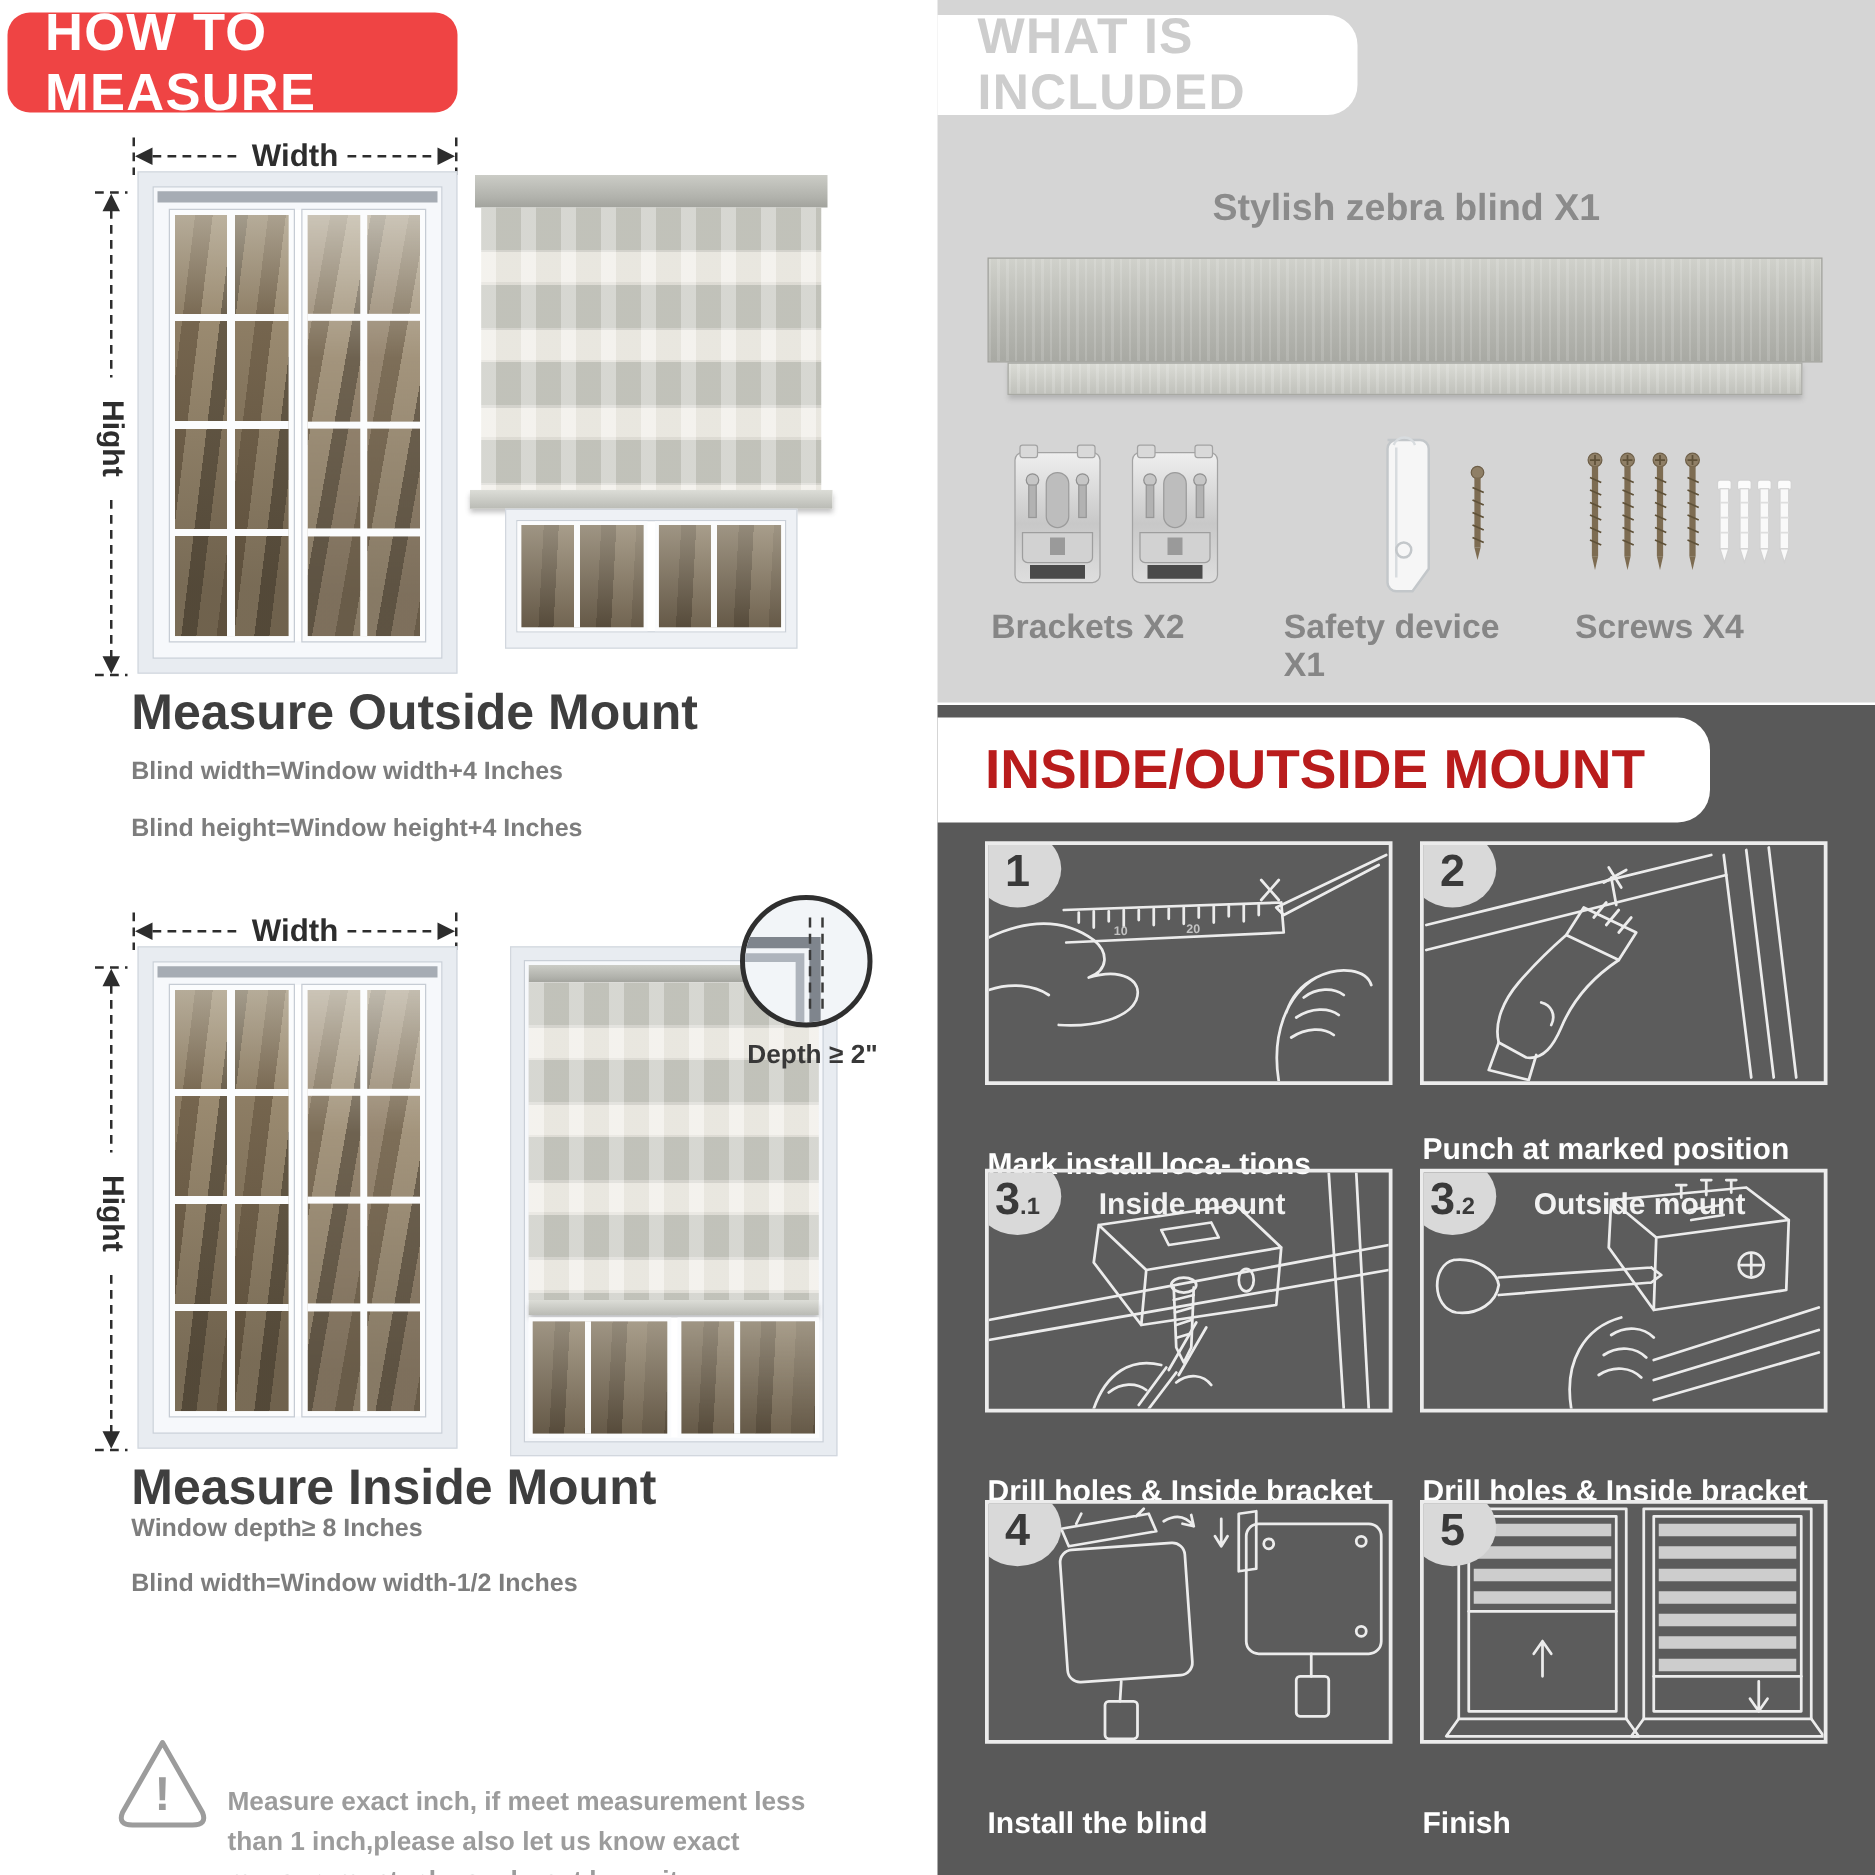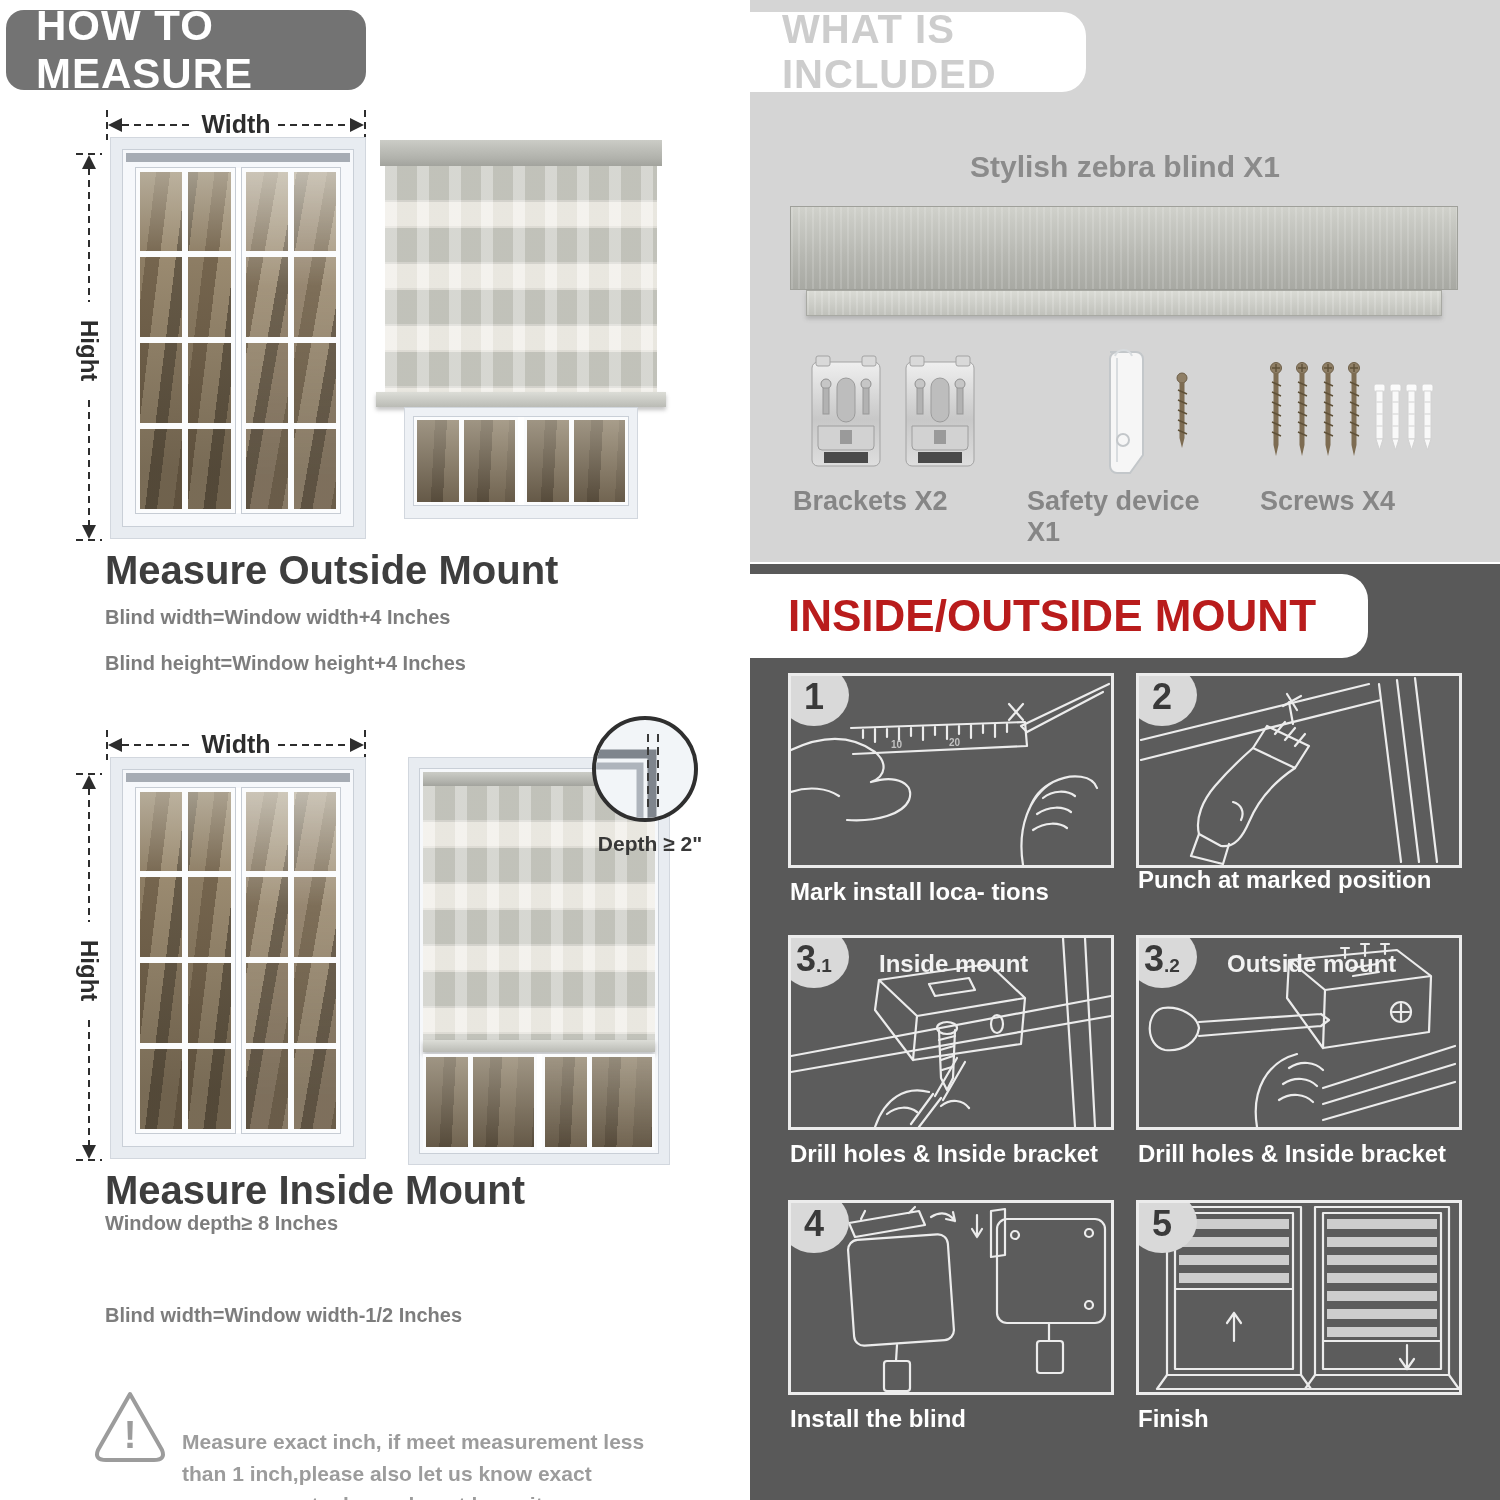--- a/index.html
+++ b/index.html
@@ -1,21 +1,21 @@
 <!DOCTYPE html>
 <html><head>
 <meta charset="utf-8">
 <style>
   html,body{margin:0;padding:0;background:#ffffff;}
   .page{position:relative;width:1500px;height:1500px;background:#ffffff;overflow:hidden;
         font-family:"Liberation Sans",sans-serif;}
   .abs{position:absolute;}
 
   
-  .hdr-left{left:6px;top:10px;width:360px;height:80px;background:#737373;border-radius:18px;
+  .hdr-left{left:6px;top:10px;width:360px;height:80px;background:#ef4444;border-radius:18px;
             color:#ffffff;font-size:42px;font-weight:bold;letter-spacing:1px;
             display:flex;align-items:center;padding-left:30px;box-sizing:border-box;}
   .panel-included{left:750px;top:0;width:750px;height:562px;background:#d5d5d5;}
   .hdr-included{left:0;top:12px;width:336px;height:80px;background:#ffffff;border-radius:0 24px 24px 0;
             color:#cdcdcd;font-size:40px;font-weight:bold;letter-spacing:1px;
             display:flex;align-items:center;padding-left:32px;box-sizing:border-box;}
   .panel-dark{left:750px;top:564px;width:750px;height:936px;background:#595959;}
   .hdr-dark{left:0;top:10px;width:618px;height:84px;background:#ffffff;border-radius:0 26px 26px 0;
             color:#b91c1c;font-size:44px;font-weight:bold;
             display:flex;align-items:center;padding-left:38px;box-sizing:border-box;}
@@ -95,21 +95,21 @@
 
   
   .step-panel{position:absolute;width:326px;height:195px;border:3px solid #ececec;
               box-sizing:border-box;overflow:hidden;background:rgba(255,255,255,.02);}
   .step-num{position:absolute;left:-12px;top:-12px;width:70px;height:62px;background:#d9d9d9;
             border-radius:50%;display:flex;align-items:center;justify-content:center;
             color:#3a3a3a;font-weight:bold;padding-top:4px;box-sizing:border-box;}
   .step-num .main{font-size:36px;line-height:1;}
   .step-num .sub{font-size:19px;line-height:1;margin-top:12px;}
   .step-title{position:absolute;left:88px;top:12px;color:#f2f2f2;font-size:24px;font-weight:bold;}
-  .step-caption{position:absolute;color:#ffffff;font-size:24px;font-weight:bold;white-space:nowrap;}
+  .step-caption{position:absolute;color:#ffffff;font-size:24px;font-weight:bold;white-space:nowrap;margin-top:40px;}
   .art{position:absolute;inset:0;width:100%;height:100%;}
   .art path,.art line,.art rect,.art circle,.art ellipse{stroke:#ececec;stroke-width:2.2;fill:none;
         stroke-linecap:round;stroke-linejoin:round;}
   .art .fillband{fill:#cdcdcd;stroke:none;}
   .art text{stroke:none;fill:#c2c2c2;font-size:10px;font-weight:bold;}
   .warn-tri path{stroke:#9c9c9c;stroke-width:4;fill:none;stroke-linejoin:round;}
   .warn-tri text{fill:#9c9c9c;font-size:38px;font-weight:bold;}
 </style>
 </head>
 <body>
@@ -217,21 +217,21 @@
       <path d="M0,34 L56,34 L56,98" stroke="#7f858d" stroke-width="9" fill="none"></path>
       <path d="M0,46 L44,46 L44,98" stroke="#aeb4bc" stroke-width="7" fill="none"></path>
       <path d="M52,14 L52,92" stroke="#3a3a3a" stroke-width="2" stroke-dasharray="8 5" fill="none"></path>
       <path d="M62,14 L62,92" stroke="#3a3a3a" stroke-width="2" stroke-dasharray="8 5" fill="none"></path>
     </svg>
   </div>
   <div class="abs depth-label">Depth ≥ 2"</div>
 
   <div class="abs heading" style="left:105px;top:1168px;">Measure Inside Mount</div>
   <div class="abs rule" style="left:105px;top:1212px;">Window depth≥ 8 Inches</div>
-  <div class="abs rule" style="left:105px;top:1256px;margin-top:48px;">Blind width=Window width-1/2 Inches</div>
+  <div class="abs rule" style="left:105px;top:1256px;">Blind width=Window width-1/2 Inches</div>
 
   <svg class="abs warn-tri" style="left:92px;top:1386px;" width="76" height="82">
     <path d="M38,8 L70,64 Q74,74 62,74 L14,74 Q2,74 6,64 Z"></path>
     <text x="38" y="62" text-anchor="middle">!</text>
   </svg>
   <div class="abs warn-text" style="left:182px;top:1388px;margin-top:38px;">Measure exact inch, if meet measurement less than 1 inch,please also let us know exact measurement, please do not leave it</div>
 
   <div class="abs panel-included">
     <div class="abs hdr-included">
       <span>WHAT IS INCLUDED</span>

